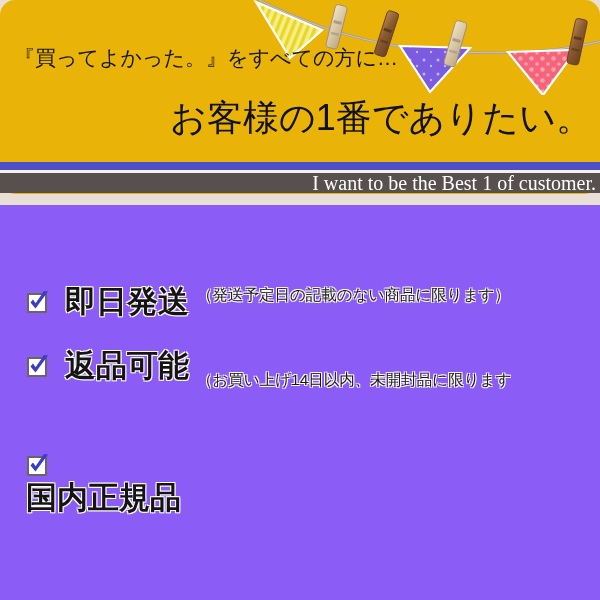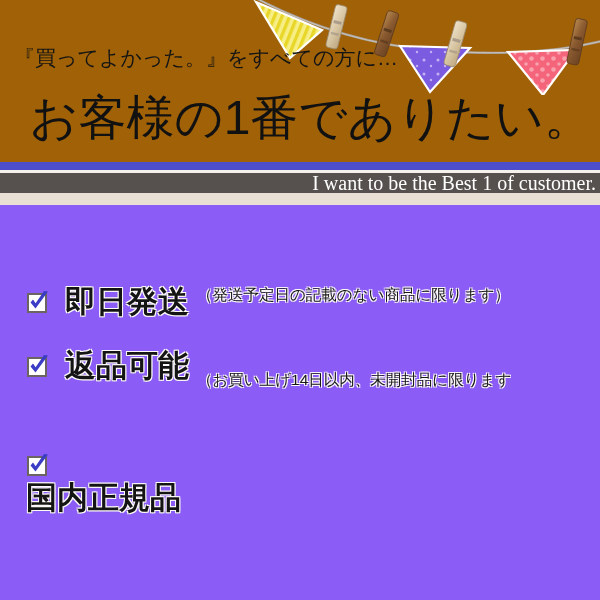--- a/index.html
+++ b/index.html
@@ -20,23 +20,24 @@
     overflow: hidden;
     background: #e9dfd5;
   }
 
   
   .hero {
     position: absolute;
     left: 0;
     top: 0;
     width: 600px;
-    height: 162px;
-    background: #a16207;
+    height: 194px;
+    background: #eab308;
     overflow: hidden;
+    border-radius: 15px;
   }
   .bunting {
     position: absolute;
     left: 0;
     top: 0;
     width: 600px;
     height: 95px;
     pointer-events: none;
   }
   .hero-sub {
@@ -47,21 +48,21 @@
     line-height: 30px;
     color: #141414;
     letter-spacing: 0px;
     white-space: nowrap;
     z-index: 3;
   }
   .hero-title {
     position: absolute;
     right: 8px;
     top: 92px;
-    font-size: 48px;
+    font-size: 36px;
     line-height: 52px;
     color: #111111;
     letter-spacing: 0px;
     white-space: nowrap;
     z-index: 3;
   }
 
   
   .accent-stripe {
     position: absolute;

